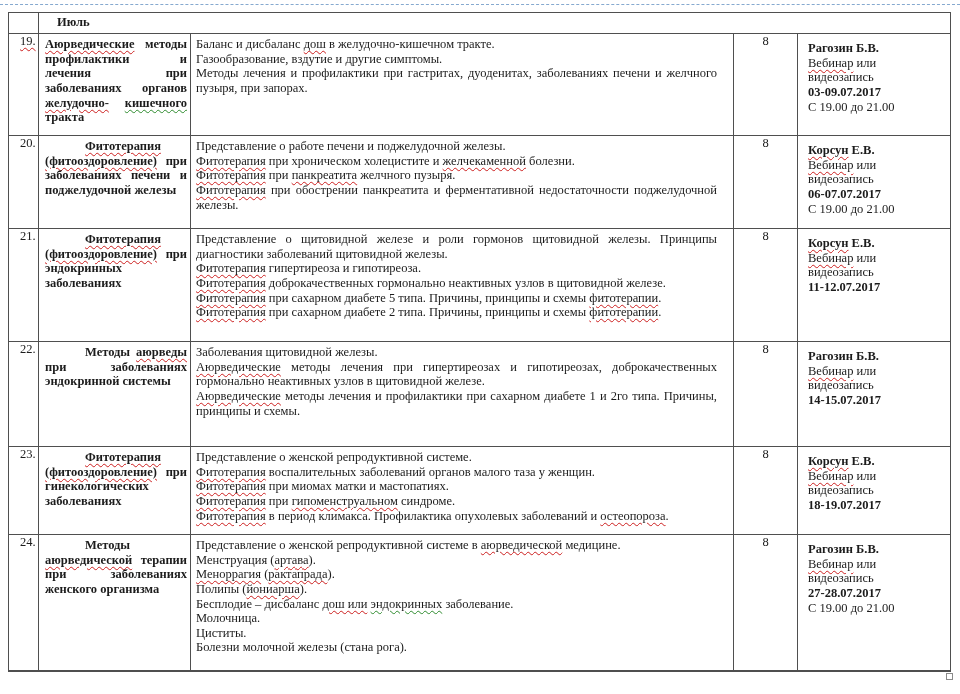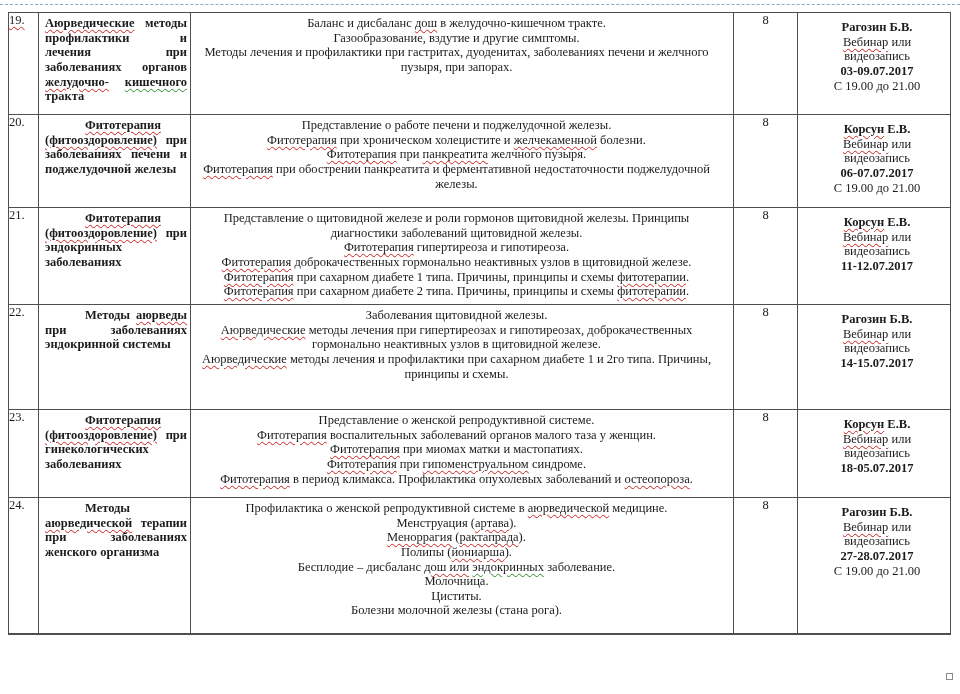--- a/index.html
+++ b/index.html
@@ -18,34 +18,34 @@
   }
   table.sched td{
     border:1px solid #4f4f4f;vertical-align:top;
     font-size:12.5px;line-height:1.17;overflow:hidden;
   }
   table.sched{border-bottom:2px solid #4f4f4f;}
   col.c1{width:30px}col.c2{width:152px}col.c3{width:543px}col.c4{width:64px}col.c5{width:153px}
   tr.hr0{height:21px}
   tr.r0{height:102px}
   tr.r1{height:93px}
-  tr.r2{height:97px}
+  tr.r2{height:113px}
   tr.r3{height:105px}
   tr.r4{height:88px}
   tr.r5{height:136px}
   td.c-monthnum{}
   td.c-month{font-weight:bold;padding:2px 4px 2px 18px;font-size:13px;vertical-align:middle;}
-  td.c-num{vertical-align:middle;padding:0 2px 4px 0;}
+  td.c-num{vertical-align:middle;padding:0 2px 4px 11px;}
   td.c-title{padding:3px 3px 2px 6px;font-weight:bold;text-align:justify;font-family:Liberation Serif, serif;}
   td.c-title .tp{margin:0;}
   td.c-title.ind .tp{text-indent:40px;}
   td.c-desc{padding:3px 16px 2px 5px;text-align:justify;margin-top:7px;}
   td.c-hours{vertical-align:middle;text-align:center;padding:0 2px;}
   td.c-lect{padding:7px 4px 2px 10px;}
-  .dline{margin:0;text-align:center;}
+  .dline{margin:0;}
   .b{font-weight:bold;}
   .sp{text-decoration:underline;text-decoration-style:wavy;text-decoration-color:#cc1f1f;text-decoration-thickness:1px;text-underline-offset:2px;}
   .gr{text-decoration:underline;text-decoration-style:wavy;text-decoration-color:#2e8b2e;text-decoration-thickness:1px;text-underline-offset:2px;}
   .resize-handle{
     position:absolute;left:946px;top:673px;width:7px;height:7px;
     background:#ffffff;border:1px solid #8a8a8a;box-sizing:border-box;
   }
 </style>
 </head>
 <body>
@@ -54,20 +54,24 @@
 
 <table class="sched">
   <colgroup>
     <col class="c1">
       <col class="c2">
       <col class="c3">
       <col class="c4">
       <col class="c5">
   </colgroup>
   <tbody>
+    <tr class="hr0">
+      <td class="c-monthnum"></td>
+      <td class="c-month" colspan="4">Июль</td>
+    </tr>
   <tr class="r0">
         <td class="c-num"><span class="sp">19.</span></td>
         <td class="c-title">
           <p class="tp"><span class="sp">Аюрведические</span><span> методы профилактики и лечения при заболеваниях органов </span><span class="sp">желудочно-</span><span> </span><span class="gr">кишечного</span><span> тракта</span></p>
         </td>
         <td class="c-desc">
           <div class="dline"><span>Баланс и дисбаланс </span><span class="sp">дош</span><span> в желудочно-кишечном тракте.</span></div>
           <div class="dline"><span>Газообразование, вздутие и другие симптомы.</span></div>
           <div class="dline"><span>Методы лечения и профилактики при гастритах, дуоденитах, заболеваниях печени и желчного пузыря, при запорах.</span></div>
         </td>
@@ -102,21 +106,21 @@
       </tr>
       <tr class="r2">
         <td class="c-num"><span>21.</span></td>
         <td class="c-title ind">
           <p class="tp"><span class="sp">Фитотерапия</span><span> </span><span class="sp">(фитооздоровление)</span><span> при эндокринных заболеваниях</span></p>
         </td>
         <td class="c-desc">
           <div class="dline"><span>Представление о щитовидной железе и роли гормонов щитовидной железы. Принципы диагностики заболеваний щитовидной железы.</span></div>
           <div class="dline"><span class="sp">Фитотерапия</span><span> гипертиреоза и гипотиреоза.</span></div>
           <div class="dline"><span class="sp">Фитотерапия</span><span> доброкачественных гормонально неактивных узлов в щитовидной железе.</span></div>
-          <div class="dline"><span class="sp">Фитотерапия</span><span> при сахарном диабете 1 типа. Причины, принципы и схемы </span><span class="sp">фитотерапии</span><span>.</span></div>
+          <div class="dline"><span class="sp">Фитотерапия</span><span> при сахарном диабете 5 типа. Причины, принципы и схемы </span><span class="sp">фитотерапии</span><span>.</span></div>
           <div class="dline"><span class="sp">Фитотерапия</span><span> при сахарном диабете 2 типа. Причины, принципы и схемы </span><span class="sp">фитотерапии</span><span>.</span></div>
         </td>
         <td class="c-hours"><span>8</span></td>
         <td class="c-lect">
           <div class="dline"><span class="sp b">Корсун</span><span class="b"> Е.В.</span></div>
           <div class="dline"><span class="sp">Вебинар</span><span> или</span></div>
           <div class="dline"><span>видеозапись</span></div>
           <div class="dline"><span class="b">11-12.07.2017</span></div>
         </td>
       </tr>
@@ -148,30 +152,30 @@
           <div class="dline"><span class="sp">Фитотерапия</span><span> воспалительных заболеваний органов малого таза у женщин.</span></div>
           <div class="dline"><span class="sp">Фитотерапия</span><span> при миомах матки и мастопатиях.</span></div>
           <div class="dline"><span class="sp">Фитотерапия</span><span> при </span><span class="sp">гипоменструальном</span><span> синдроме.</span></div>
           <div class="dline"><span class="sp">Фитотерапия</span><span> в период климакса. Профилактика опухолевых заболеваний и </span><span class="sp">остеопороза</span><span>.</span></div>
         </td>
         <td class="c-hours"><span>8</span></td>
         <td class="c-lect">
           <div class="dline"><span class="sp b">Корсун</span><span class="b"> Е.В.</span></div>
           <div class="dline"><span class="sp">Вебинар</span><span> или</span></div>
           <div class="dline"><span>видеозапись</span></div>
-          <div class="dline"><span class="b">18-05.07.2017</span></div>
+          <div class="dline"><span class="b">18-19.07.2017</span></div>
         </td>
       </tr>
       <tr class="r5">
         <td class="c-num"><span>24.</span></td>
         <td class="c-title ind">
           <p class="tp"><span>Методы </span><span class="sp">аюрведической</span><span> терапии при заболеваниях женского организма</span></p>
         </td>
         <td class="c-desc">
-          <div class="dline"><span>Профилактика о женской репродуктивной системе в </span><span class="sp">аюрведической</span><span> медицине.</span></div>
+          <div class="dline"><span>Представление о женской репродуктивной системе в </span><span class="sp">аюрведической</span><span> медицине.</span></div>
           <div class="dline"><span>Менструация (</span><span class="sp">артава</span><span>).</span></div>
           <div class="dline"><span class="sp">Меноррагия</span><span> (</span><span class="sp">рактапрада</span><span>).</span></div>
           <div class="dline"><span>Полипы (</span><span class="sp">йониарша</span><span>).</span></div>
           <div class="dline"><span>Бесплодие – дисбаланс </span><span class="sp">дош или</span><span> </span><span class="gr">эндокринных</span><span> заболевание.</span></div>
           <div class="dline"><span>Молочница.</span></div>
           <div class="dline"><span>Циститы.</span></div>
           <div class="dline"><span>Болезни молочной железы (стана рога).</span></div>
         </td>
         <td class="c-hours"><span>8</span></td>
         <td class="c-lect">

